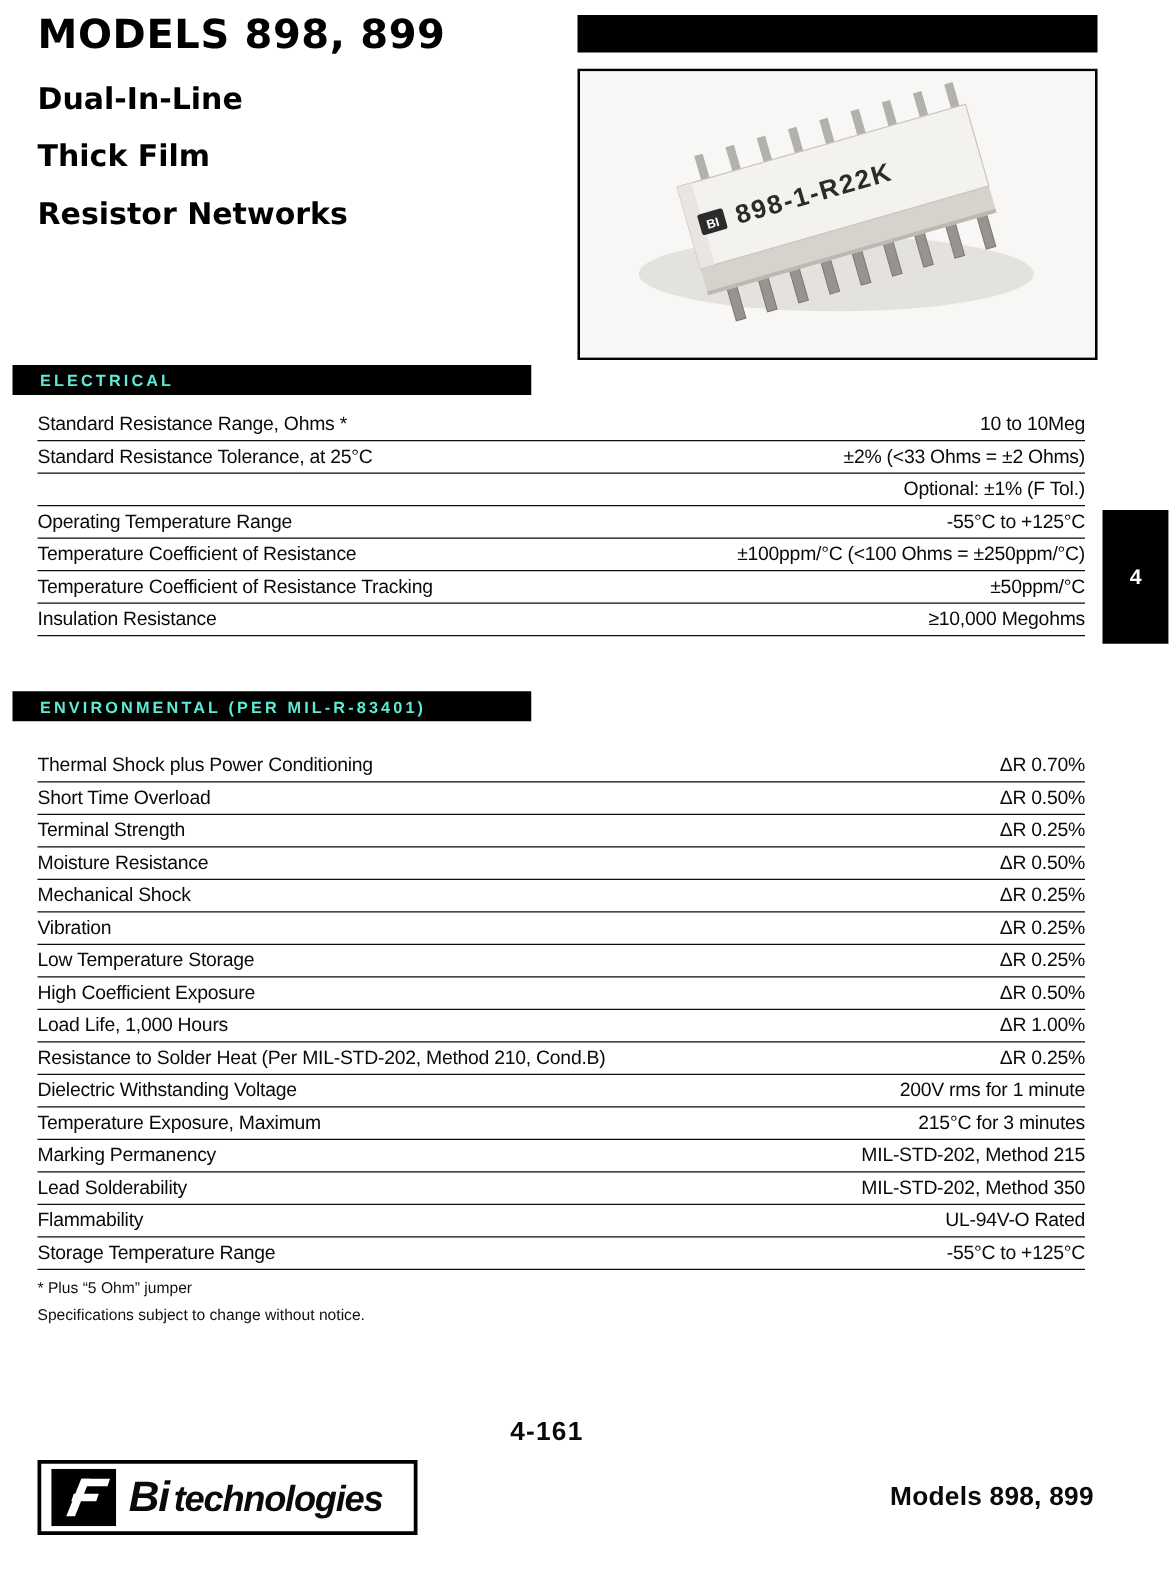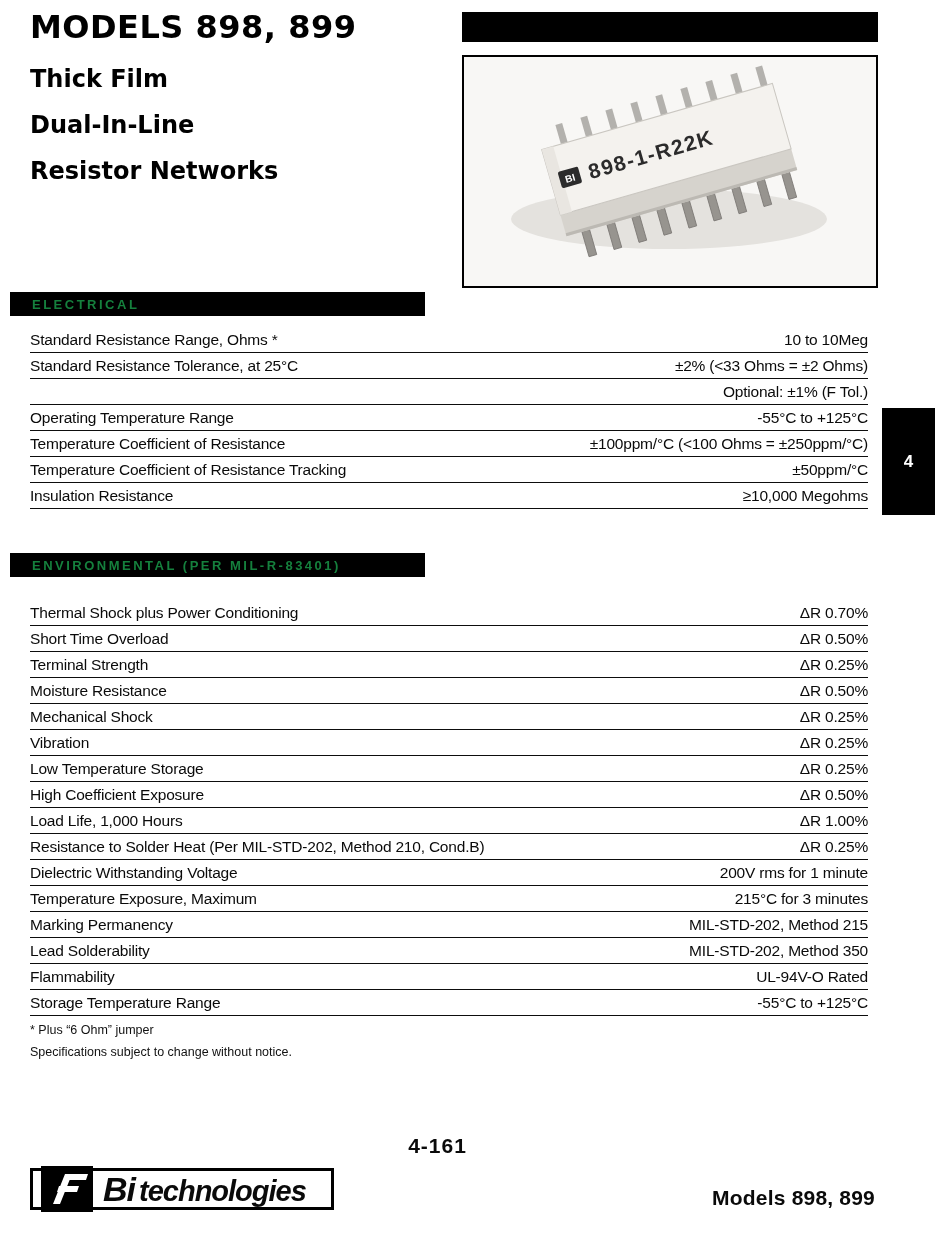--- a/index.html
+++ b/index.html
@@ -23,21 +23,21 @@
   
   .top-bar { position:absolute; left:462px; top:12px; width:416px; height:30px; background:#000; }
   .photo-box {
     position:absolute; left:462px; top:55px; width:416px; height:233px;
     border:2px solid #000; background:#f8f7f5;
   }
   .photo-box svg { display:block; width:100%; height:100%; }
   
   .section-bar {
     position:absolute; left:10px; width:415px; height:24px; background:#000;
-    color:#15803d; font-size:13px; font-weight:bold; letter-spacing:2.5px;
+    color:#5eead4; font-size:13px; font-weight:bold; letter-spacing:2.5px;
     display:flex; align-items:center; padding-left:22px;
   }
   .bar-electrical { top:292px; }
   .bar-environmental { top:553px; }
   
   .spec-table { position:absolute; left:30px; width:838px; }
   .elec { top:327px; }
   .env  { top:600px; }
   .spec-row {
     display:flex; justify-content:space-between; align-items:center;
@@ -51,21 +51,21 @@
     position:absolute; right:0; top:408px; width:53px; height:107px; background:#000;
     color:#fff; display:flex; align-items:center; justify-content:center;
     font-size:17px; font-weight:bold;
   }
   
   .note { position:absolute; left:30px; font-size:12.5px; color:#111; }
   .note1 { top:1023px; }
   .note2 { top:1045px;text-align:center; }
   
   .brand-box {
-    position:absolute; left:30px; top:1168px; width:304px; height:42px;
+    position:absolute; left:30px; top:1168px; width:304px; height:60px;
     border:3px solid #000; display:flex; align-items:center; gap:10px; padding:0 8px;
     background:#fff;
   }
   .brand-logo { width:52px; height:46px; flex:0 0 auto; }
   .brand-text { font-style:italic; font-weight:bold; letter-spacing:-1px; white-space:nowrap; }
   .brand-primary { font-size:34px; }
   .brand-secondary { font-size:29px; margin-left:4px; }
   .page-num {
     position:absolute; left:360px; top:1134px; width:155px; text-align:center;
     font-size:21px; font-weight:bold; letter-spacing:1px;
@@ -75,22 +75,22 @@
     text-align:right; letter-spacing:0.2px;
   }
 </style>
 </head>
 <body>
 
 <div class="page">
 
   <div class="title">MODELS 898, 899</div>
   <div class="subtitles">
+    <div class="subline">Dual-In-Line</div>
     <div class="subline">Thick Film</div>
-    <div class="subline">Dual-In-Line</div>
     <div class="subline">Resistor Networks</div>
   </div>
 
   <div class="top-bar"></div>
 
   <div class="photo-box">
     <svg viewBox="0 0 412 229" aria-hidden="true">
       <rect x="0" y="0" width="412" height="229" fill="#f8f7f5"></rect>
       <ellipse cx="205" cy="162" rx="158" ry="30" fill="#e4e2de"></ellipse>
       <g transform="rotate(-16 206 112)">
@@ -229,21 +229,21 @@
     <div class="spec-row">
       <span class="spec-label">Flammability</span>
       <span class="spec-value">UL-94V-O Rated</span>
     </div>
     <div class="spec-row">
       <span class="spec-label">Storage Temperature Range</span>
       <span class="spec-value">-55°C to +125°C</span>
     </div>
   </div>
 
-  <div class="note note1">* Plus “6 Ohm” jumper</div>
+  <div class="note note1">* Plus “5 Ohm” jumper</div>
   <div class="note note2">Specifications subject to change without notice.</div>
 
   <div class="brand-box">
     <svg class="brand-logo" viewBox="0 0 52 46" aria-hidden="true">
       <rect width="52" height="46" fill="#000"></rect>
       <polygon points="12,38 24,8 31,8 19,38" fill="#fff"></polygon>
       <polygon points="25,8 47,8 45,14 23,14" fill="#fff"></polygon>
       <polygon points="18,20 38,20 36,26 16,26" fill="#fff"></polygon>
     </svg>
     <span class="brand-text">

